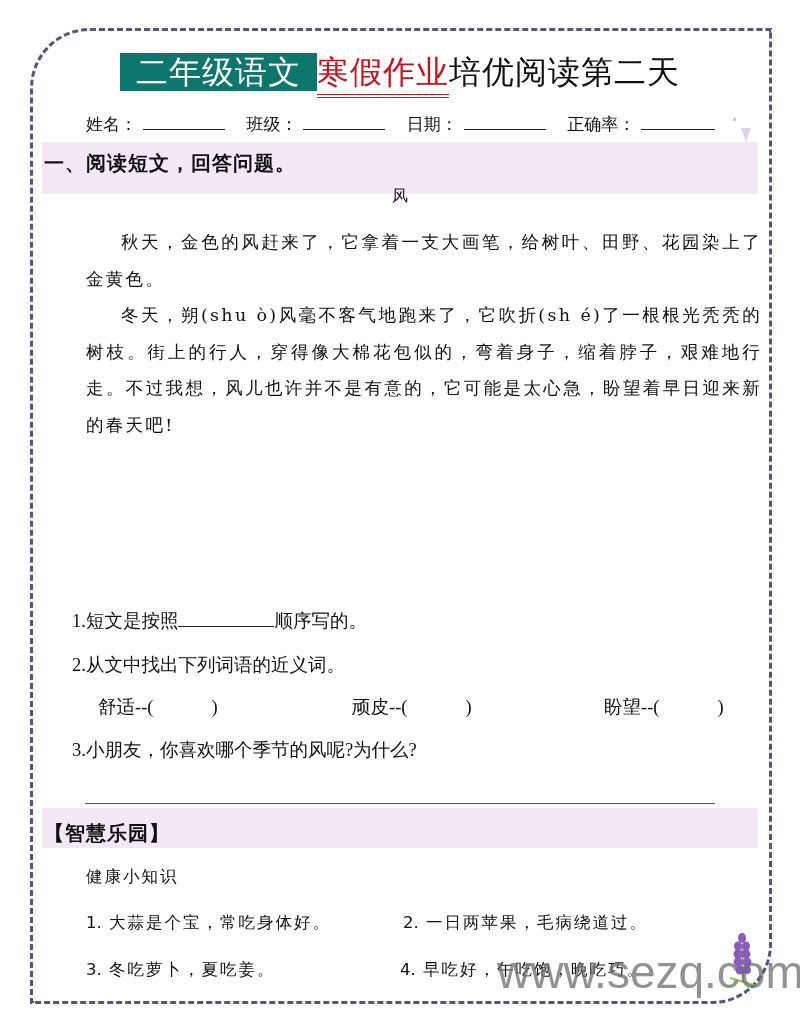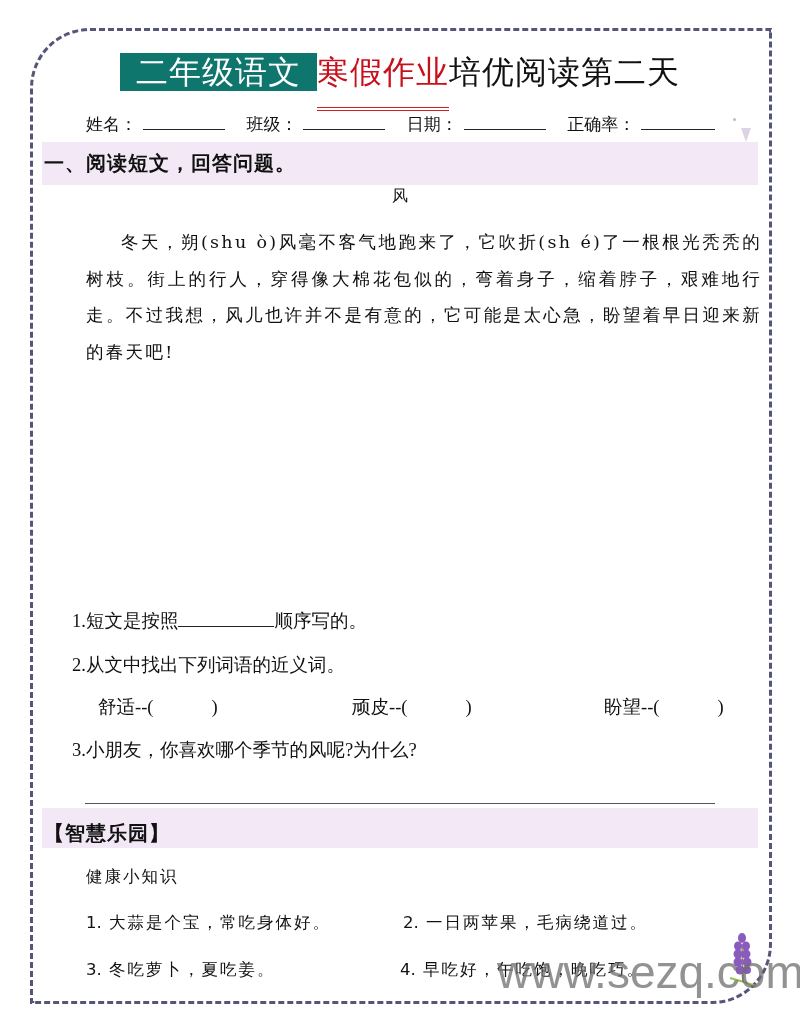--- a/index.html
+++ b/index.html
@@ -3,27 +3,27 @@
 <meta charset="utf-8">
 <style>
   html, body { margin:0; padding:0; background:#ffffff; }
   body { width:800px; height:1035px; position:relative; overflow:hidden;
          font-family:"DejaVu Serif", "Liberation Serif", serif; color:#111; }
   .frame { position:absolute; left:30px; top:28px; width:742px; height:976px;
            border:3px dashed #55557a; border-radius:60px 0 60px 0; box-sizing:border-box; }
   .title { position:absolute; top:47px; left:0; width:800px; text-align:center;
            font-size:32px; line-height:50px; white-space:nowrap; letter-spacing:1px; }
   .title .hl { background:#0f766e; color:#fff; padding:0 16px;text-align:center; }
-  .title .red { color:#c8101c; border-bottom:4px double #d11b25; padding-bottom:16px; }
+  .title .red { color:#c8101c; border-bottom:4px double #d11b25; padding-bottom:3px; }
   .title .day { }
   .info { position:absolute; top:113px; left:86px; font-size:17px; white-space:nowrap; }
   .info .lbl { margin-right:2px; }
   .info .blank { display:inline-block; width:82px; border-bottom:1px solid #222; margin:0 16px 0 4px; height:14px; vertical-align:baseline; }
   .band { position:absolute; left:42px; width:716px; background:#f3e8f6; }
-  .band.b1 { top:142px; height:43px; }
+  .band.b1 { top:142px; height:52px; }
   .band.b2 { top:808px; height:40px; }
   .band h2 { margin:0; font-family:"DejaVu Sans", "Liberation Sans", sans-serif; font-weight:bold;
              font-size:20px; line-height:42px; padding-left:2px; letter-spacing:1px; }
   .band.b2 h2 { line-height:50px; font-size:20px; }
   .ptitle { position:absolute; top:186px; left:0; width:800px; text-align:center; font-size:16px; }
   .passage { position:absolute; top:224px; left:86px; width:676px; font-size:17.5px;
              line-height:36.5px; letter-spacing:2.3px; text-align:justify; }
   .passage p { margin:0 0 0 0; text-indent:2em; }
   .q { position:absolute; left:72px; font-size:18.5px; white-space:nowrap;
        font-family:"Liberation Serif", "DejaVu Serif", serif; }
@@ -63,20 +63,21 @@
   <span class="lbl">正确率：</span><span class="blank" style="width:74px;margin-right:0"></span>
 </div>
 
 <div class="band b1">
   <h2>一、阅读短文，回答问题。</h2>
 </div>
 
 <div class="ptitle">风</div>
 
 <div class="passage">
+  <p>秋天，金色的风赶来了，它拿着一支大画笔，给树叶、田野、花园染上了金黄色。</p>
   <p>冬天，朔(shu ò)风毫不客气地跑来了，它吹折(sh é)了一根根光秃秃的树枝。街上的行人，穿得像大棉花包似的，弯着身子，缩着脖子，艰难地行走。不过我想，风儿也许并不是有意的，它可能是太心急，盼望着早日迎来新的春天吧!</p>
 </div>
 
 <div class="q q1">
   <span>1.短文是按照</span><span class="fill"></span><span>顺序写的。</span>
 </div>
 
 <div class="q q2">2.从文中找出下列词语的近义词。</div>
 
 <div class="syn" style="left:98px">

